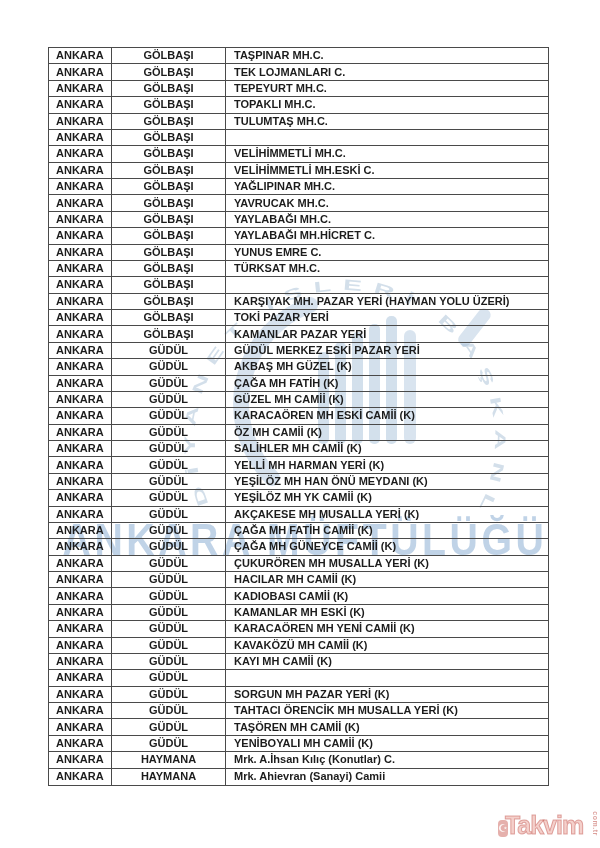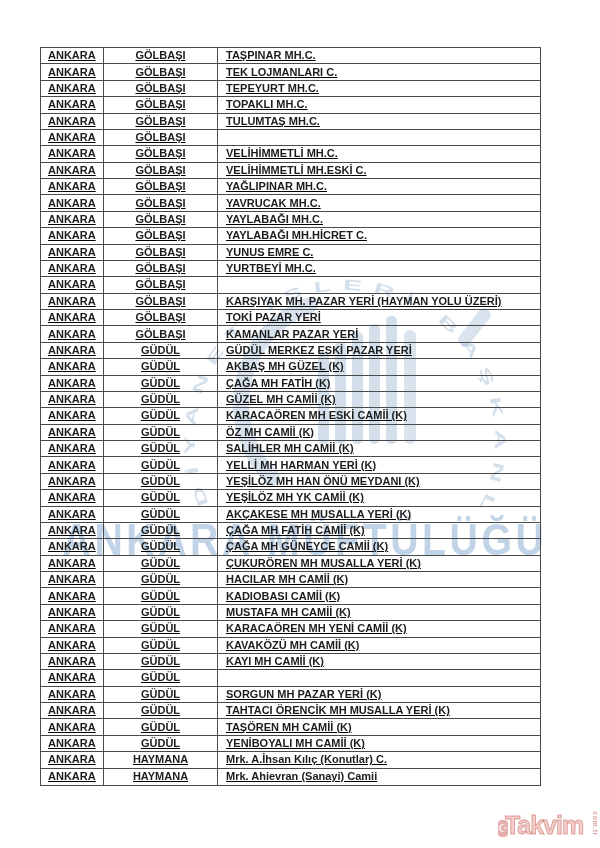--- a/index.html
+++ b/index.html
@@ -25,28 +25,27 @@
     z-index: 0;
     pointer-events: none;
   }
   .big-watermark-text {
     font-weight: bold;
     letter-spacing: 4px;
   }
   
   .tbl {
     position: absolute;
-    left: 40px;
+    left: 48px;
     top: 47px;
     width: 499px;
     border: 1px solid #4a4a4a;
     box-sizing: content-box;
     z-index: 1;
     background: transparent;
-    text-decoration: underline;
   }
   .t-row {
     display: flex;
     height: 16.38px;
     box-sizing: border-box;
     border-bottom: 1px solid #4a4a4a;
   }
   .t-row:last-child { border-bottom: none; }
   .t-cell {
     box-sizing: border-box;
@@ -196,21 +195,21 @@
       <div class="t-cell place">YAYLABAĞI MH.HİCRET C.</div>
     </div>
         <div class="t-row">
       <div class="t-cell city">ANKARA</div>
       <div class="t-cell district">GÖLBAŞI</div>
       <div class="t-cell place">YUNUS EMRE C.</div>
     </div>
         <div class="t-row">
       <div class="t-cell city">ANKARA</div>
       <div class="t-cell district">GÖLBAŞI</div>
-      <div class="t-cell place">YURTBEYİ MH.C.</div>
+      <div class="t-cell place">TÜRKSAT MH.C.</div>
     </div>
         <div class="t-row">
       <div class="t-cell city">ANKARA</div>
       <div class="t-cell district">GÖLBAŞI</div>
     </div>
         <div class="t-row">
       <div class="t-cell city">ANKARA</div>
       <div class="t-cell district">GÖLBAŞI</div>
       <div class="t-cell place">KARŞIYAK MH. PAZAR YERİ (HAYMAN YOLU ÜZERİ)</div>
     </div>
@@ -300,21 +299,21 @@
       <div class="t-cell place">HACILAR MH CAMİİ (K)</div>
     </div>
         <div class="t-row">
       <div class="t-cell city">ANKARA</div>
       <div class="t-cell district">GÜDÜL</div>
       <div class="t-cell place">KADIOBASI CAMİİ (K)</div>
     </div>
         <div class="t-row">
       <div class="t-cell city">ANKARA</div>
       <div class="t-cell district">GÜDÜL</div>
-      <div class="t-cell place">MUSTAFA MH CAMİİ (K)</div>
+      <div class="t-cell place">KAMANLAR MH ESKİ (K)</div>
     </div>
         <div class="t-row">
       <div class="t-cell city">ANKARA</div>
       <div class="t-cell district">GÜDÜL</div>
       <div class="t-cell place">KARACAÖREN MH YENİ CAMİİ (K)</div>
     </div>
         <div class="t-row">
       <div class="t-cell city">ANKARA</div>
       <div class="t-cell district">GÜDÜL</div>
       <div class="t-cell place">KAVAKÖZÜ MH CAMİİ (K)</div>

